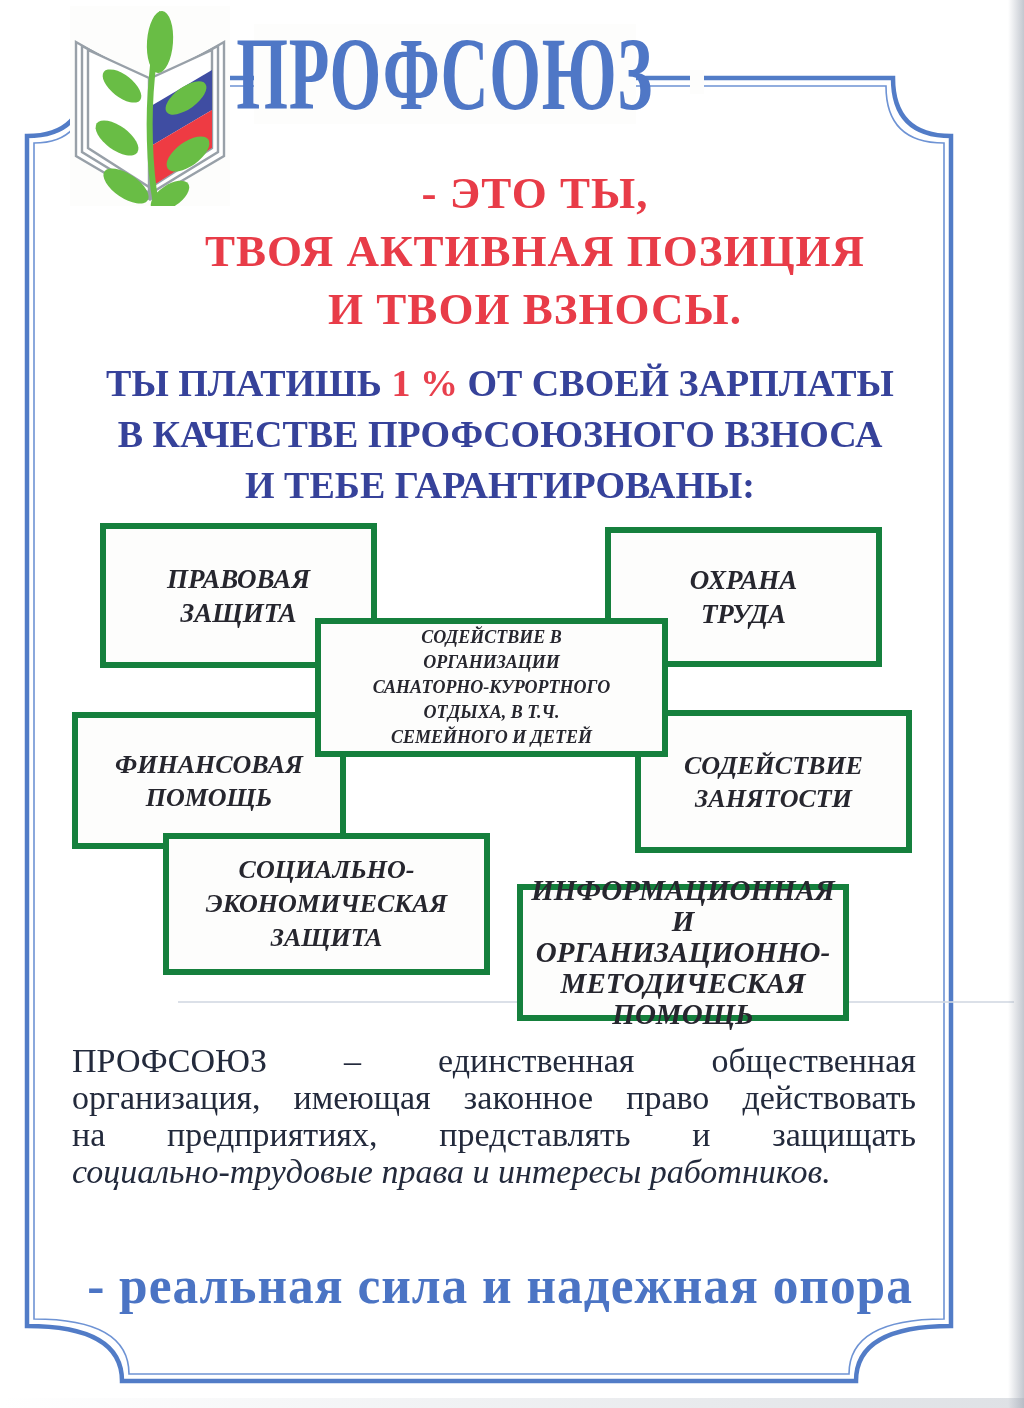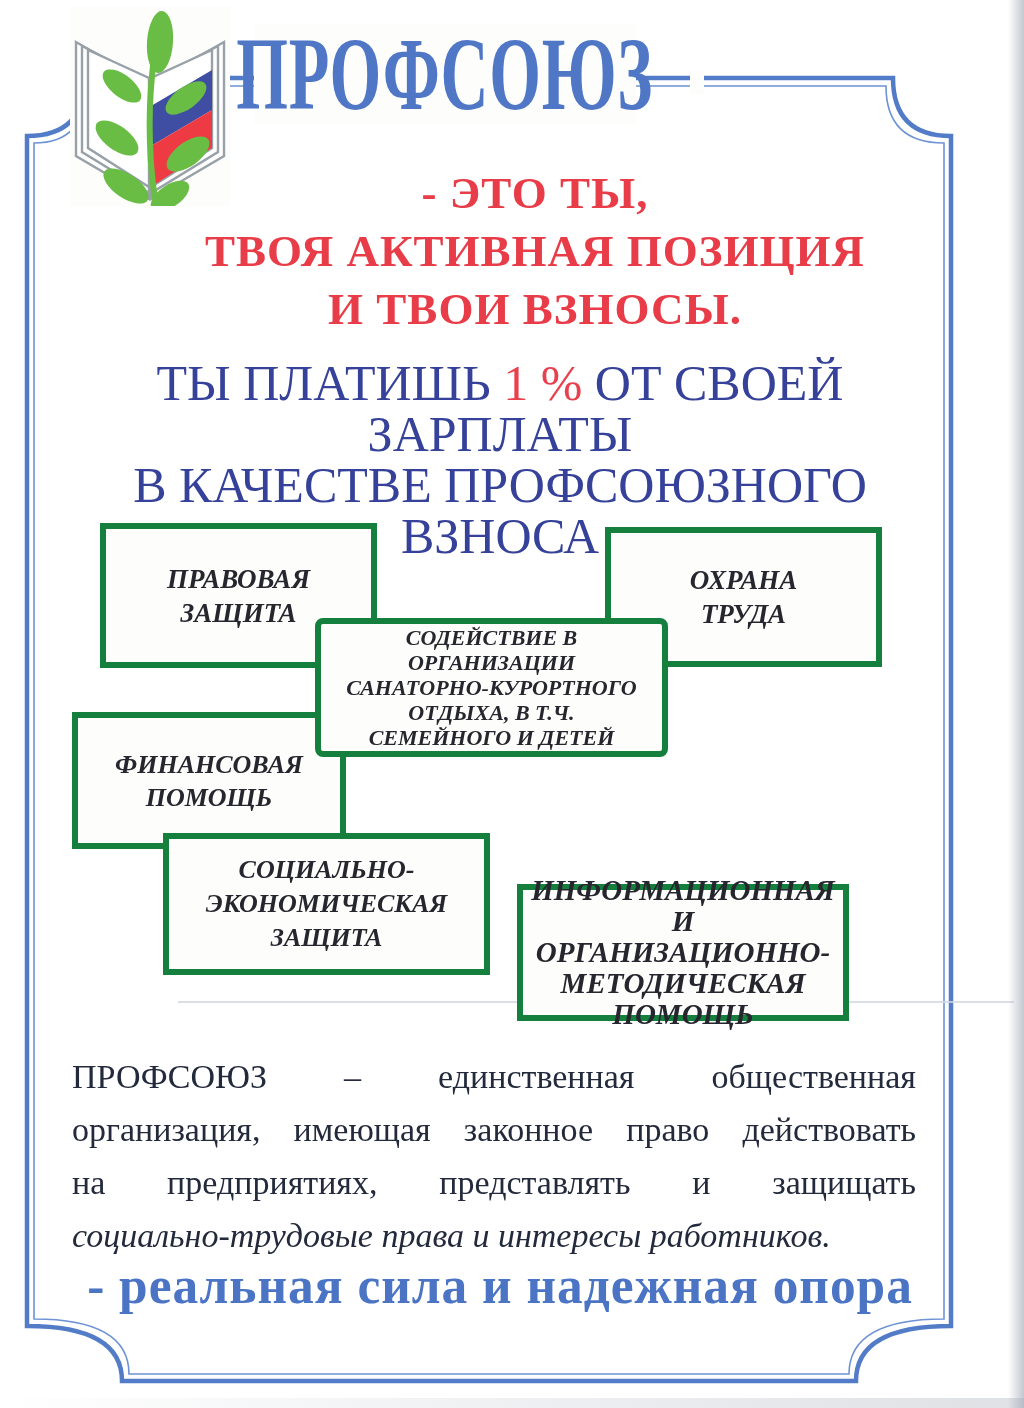--- a/index.html
+++ b/index.html
@@ -18,33 +18,33 @@
   }
   .title-text{
     font-size:104px;font-weight:bold;color:#4f77c6;white-space:nowrap;
     transform:scaleX(0.64);transform-origin:center;letter-spacing:1px;line-height:1;
   }
   
   .red-heading{position:absolute;left:60px;top:164px;width:950px;z-index:1;
     text-align:center;color:#e83c48;font-weight:bold;font-size:45px;line-height:58px;letter-spacing:1px;}
   
   .blue-heading{position:absolute;left:55px;top:358px;width:890px;z-index:1;
-    text-align:center;color:#36429a;font-weight:normal;font-size:50px;line-height:51px;}
+    text-align:center;color:#36429a;font-weight:bold;font-size:38px;line-height:51px;}
   .blue-heading .hl{color:#e8404d;}
   
   .bbox{
     position:absolute;background:#fdfdfc;border:6px solid #15803d;box-sizing:border-box;
     display:flex;align-items:center;justify-content:center;text-align:center;
     color:#26262e;font-weight:bold;font-style:italic;
   }
   .bbox .lbl{white-space:pre-line;}
   
   .paragraph{position:absolute;left:72px;top:1042px;width:844px;z-index:1;
     color:#232a3c;font-size:34px;line-height:37px;}
-  .pline{text-align:justify;text-align-last:justify;margin-top:16px;}
+  .pline{text-align:justify;text-align-last:justify;}
   .pline.last{text-align:center;text-align-last:left;font-style:italic;}
   
   .slogan{position:absolute;left:40px;top:1254px;width:920px;z-index:1;text-align:center;
     color:#4b74c4;font-weight:bold;font-size:53px;line-height:1.2;letter-spacing:1px;
     transform:scaleX(0.97);transform-origin:center;white-space:nowrap;}
   
   .scan-line{position:absolute;left:178px;top:1001px;width:836px;height:2px;background:#d2d8e2;opacity:.8;z-index:0;}
   .edge-right{position:absolute;right:0;top:0;bottom:0;width:16px;z-index:4;
     background:linear-gradient(to right,rgba(146,154,168,0),rgba(146,154,168,0.55));}
   .edge-bottom{position:absolute;left:0;bottom:0;width:100%;height:10px;z-index:4;
@@ -101,40 +101,45 @@
 
   <div class="red-heading">
     <div>- ЭТО ТЫ,</div>
     <div>ТВОЯ АКТИВНАЯ ПОЗИЦИЯ</div>
     <div>И ТВОИ ВЗНОСЫ.</div>
   </div>
 
   <div class="blue-heading">
     <div><span>ТЫ ПЛАТИШЬ </span><span class="hl">1 %</span><span> ОТ СВОЕЙ ЗАРПЛАТЫ</span></div>
     <div>В КАЧЕСТВЕ ПРОФСОЮЗНОГО ВЗНОСА</div>
+    <div>И ТЕБЕ ГАРАНТИРОВАНЫ:</div>
   </div>
 
   <div class="bbox" style="left:100px;top:523px;width:277px;height:145px;z-index:1;font-size:27px;line-height:34px;">
     <span class="lbl">ПРАВОВАЯ
 ЗАЩИТА</span>
   </div>
   <div class="bbox" style="left:605px;top:527px;width:277px;height:140px;z-index:1;font-size:27px;line-height:34px;">
     <span class="lbl">ОХРАНА
 ТРУДА</span>
   </div>
-  <div class="bbox" style="left:315px;top:618px;width:353px;height:139px;z-index:2;font-size:22px;line-height:25px;border-radius:8px;">
+  <div class="bbox" style="left:315px;top:618px;width:353px;height:139px;z-index:2;font-size:18px;line-height:25px;">
     <span class="lbl">СОДЕЙСТВИЕ В
 ОРГАНИЗАЦИИ
 САНАТОРНО-КУРОРТНОГО
 ОТДЫХА, В Т.Ч.
 СЕМЕЙНОГО И ДЕТЕЙ</span>
   </div>
   <div class="bbox" style="left:72px;top:712px;width:274px;height:137px;z-index:1;font-size:26px;line-height:33px;">
     <span class="lbl">ФИНАНСОВАЯ
 ПОМОЩЬ</span>
+  </div>
+  <div class="bbox" style="left:635px;top:710px;width:277px;height:143px;z-index:1;font-size:26px;line-height:33px;">
+    <span class="lbl">СОДЕЙСТВИЕ
+ЗАНЯТОСТИ</span>
   </div>
   <div class="bbox" style="left:163px;top:833px;width:327px;height:142px;z-index:2;font-size:26px;line-height:34px;">
     <span class="lbl">СОЦИАЛЬНО-
 ЭКОНОМИЧЕСКАЯ
 ЗАЩИТА</span>
   </div>
   <div class="bbox" style="left:517px;top:838px;width:332px;height:137px;z-index:2;font-size:29px;line-height:31px;margin-top:46px;">
     <span class="lbl">ИНФОРМАЦИОННАЯ
 И ОРГАНИЗАЦИОННО-
 МЕТОДИЧЕСКАЯ

